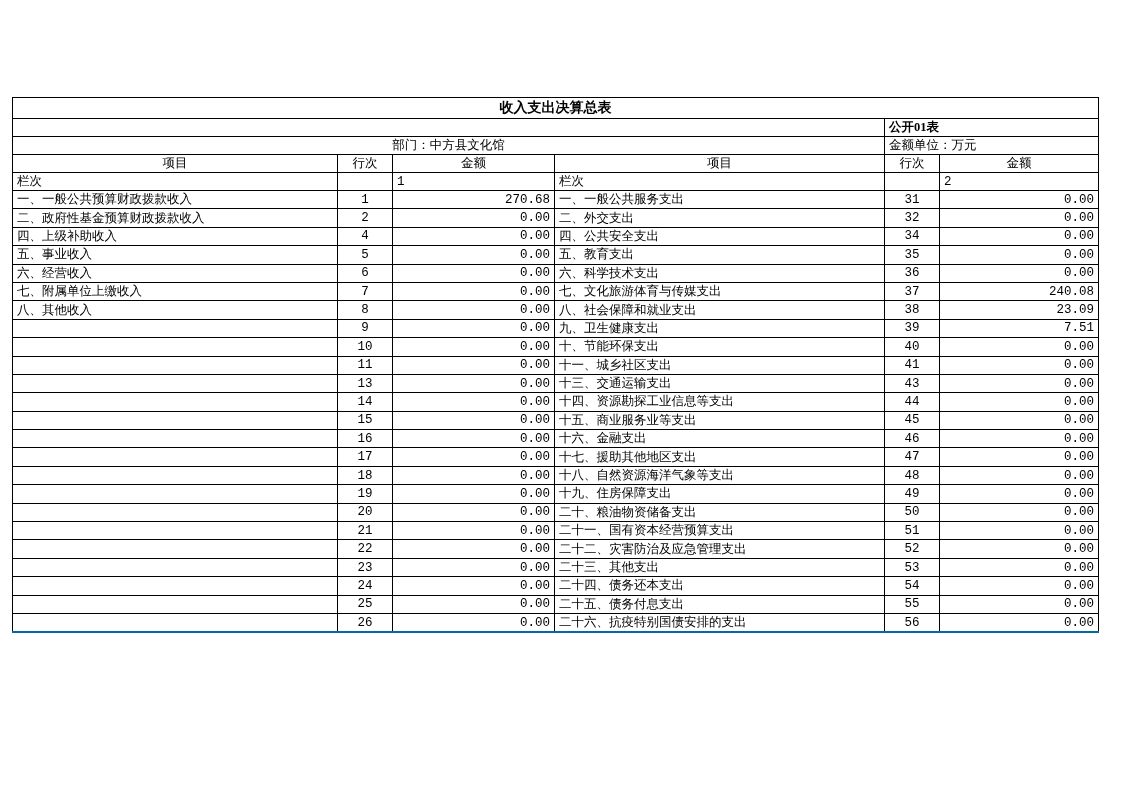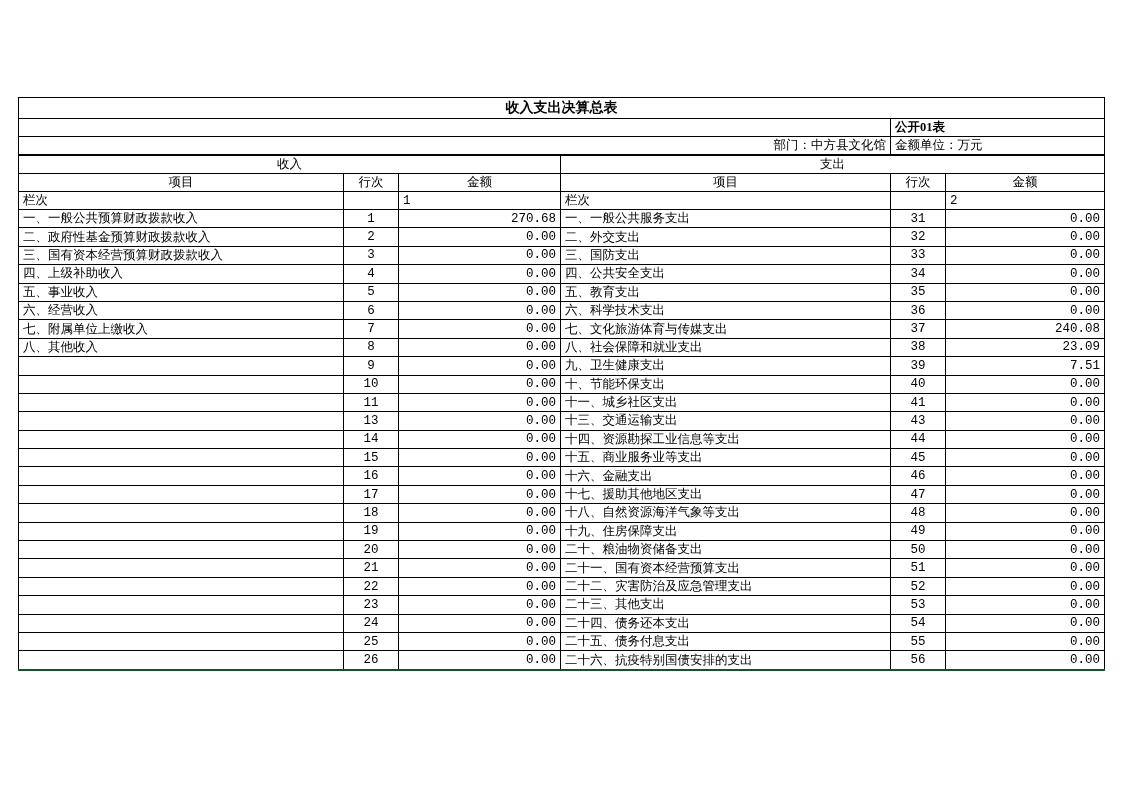--- a/index.html
+++ b/index.html
@@ -13,21 +13,21 @@
   }
   .page {
     position: relative;
     width: 1122px;
     height: 793px;
     background: #fff;
     overflow: hidden;
   }
   table.report {
     position: absolute;
-    left: 18px;
+    left: 12px;
     top: 97px;
     width: 1086px;
     border-collapse: collapse;
     table-layout: fixed;
   }
   table.report td {
     border: 1px solid #000;
     font-size: 12.5px;
     padding: 0 4px;
     overflow: hidden;
@@ -43,31 +43,31 @@
     font-size: 14px;
     text-align: center;
     height: 20px;
   }
   tr.meta-row td { height: 15px; }
   td.code-cell {
     font-weight: bold;
     font-size: 13px;
     padding-right: 8px;
   }
-  td.dept-cell { text-align: right; padding-left: 4px; margin-top: 44px; }
+  td.dept-cell { text-align: center; padding-left: 4px; margin-top: 44px; }
   td.unit-cell { text-align: left; padding-right: 8px; }
   tr.section-row td {
     border-top: 2px solid #000;
     text-align: center;
     height: 17px;
   }
   tr.head-row td { text-align: center; height: 17px; }
   tr.lanci-row td { text-align: left; height: 17px; }
   tbody#data-rows td { height: 17.4px; }
-  tbody#data-rows tr:last-child td { border-bottom: 2px solid #14532d; font-family: Liberation Mono, monospace; }
+  tbody#data-rows tr:last-child td { border-bottom: 2px solid #0369a1; font-family: Liberation Mono, monospace; }
   td.item { text-align: left; padding-left: 4px; }
   td.line { text-align: center; }
   td.amount { text-align: right; padding-right: 8px; }
 </style>
 </head>
 <body>
 
 <div class="page">
   <table class="report">
     <colgroup>
@@ -83,24 +83,20 @@
         <td colspan="6">收入支出决算总表</td>
       </tr>
       <tr class="meta-row">
         <td colspan="4"></td>
         <td colspan="2" class="code-cell">公开01表</td>
       </tr>
       <tr class="meta-row">
         <td colspan="4" class="dept-cell">部门：中方县文化馆</td>
         <td colspan="2" class="unit-cell">金额单位：万元</td>
       </tr>
-      <tr class="section-row">
-        <td colspan="3">收入</td>
-        <td colspan="3">支出</td>
-      </tr>
       <tr class="head-row">
         <td>项目</td>
         <td>行次</td>
         <td>金额</td>
         <td>项目</td>
         <td>行次</td>
         <td>金额</td>
       </tr>
       <tr class="lanci-row">
         <td>栏次</td>
@@ -122,28 +118,20 @@
         </tr>
         <tr>
           <td class="item">二、政府性基金预算财政拨款收入</td>
           <td class="line mono">2</td>
           <td class="amount mono">0.00</td>
           <td class="item">二、外交支出</td>
           <td class="line mono">32</td>
           <td class="amount mono">0.00</td>
         </tr>
         <tr>
-          <td class="item">三、国有资本经营预算财政拨款收入</td>
-          <td class="line mono">3</td>
-          <td class="amount mono">0.00</td>
-          <td class="item">三、国防支出</td>
-          <td class="line mono">33</td>
-          <td class="amount mono">0.00</td>
-        </tr>
-        <tr>
           <td class="item">四、上级补助收入</td>
           <td class="line mono">4</td>
           <td class="amount mono">0.00</td>
           <td class="item">四、公共安全支出</td>
           <td class="line mono">34</td>
           <td class="amount mono">0.00</td>
         </tr>
         <tr>
           <td class="item">五、事业收入</td>
           <td class="line mono">5</td>

